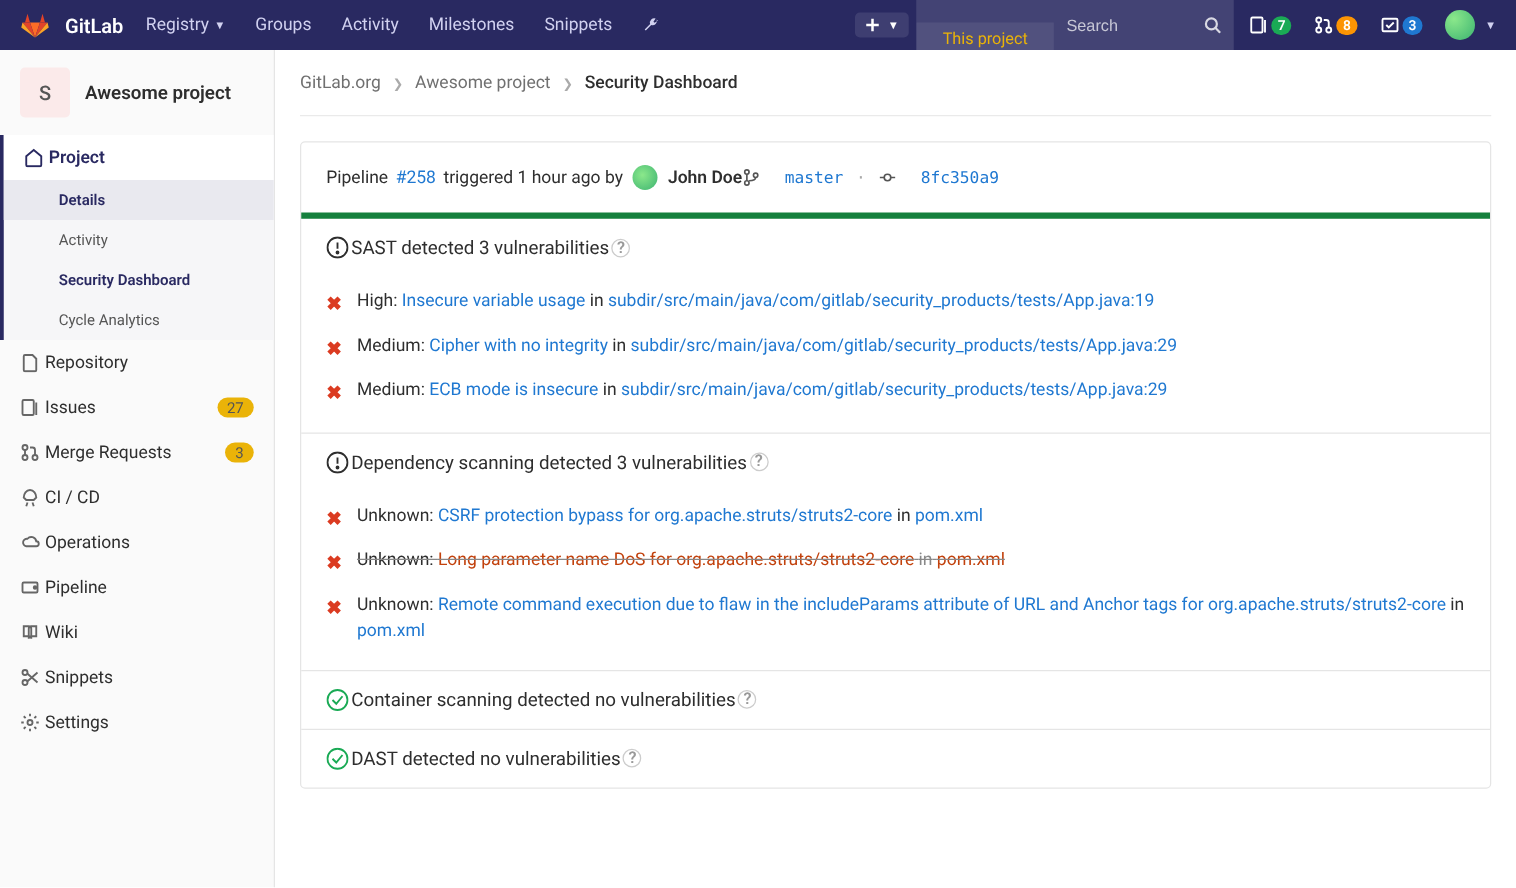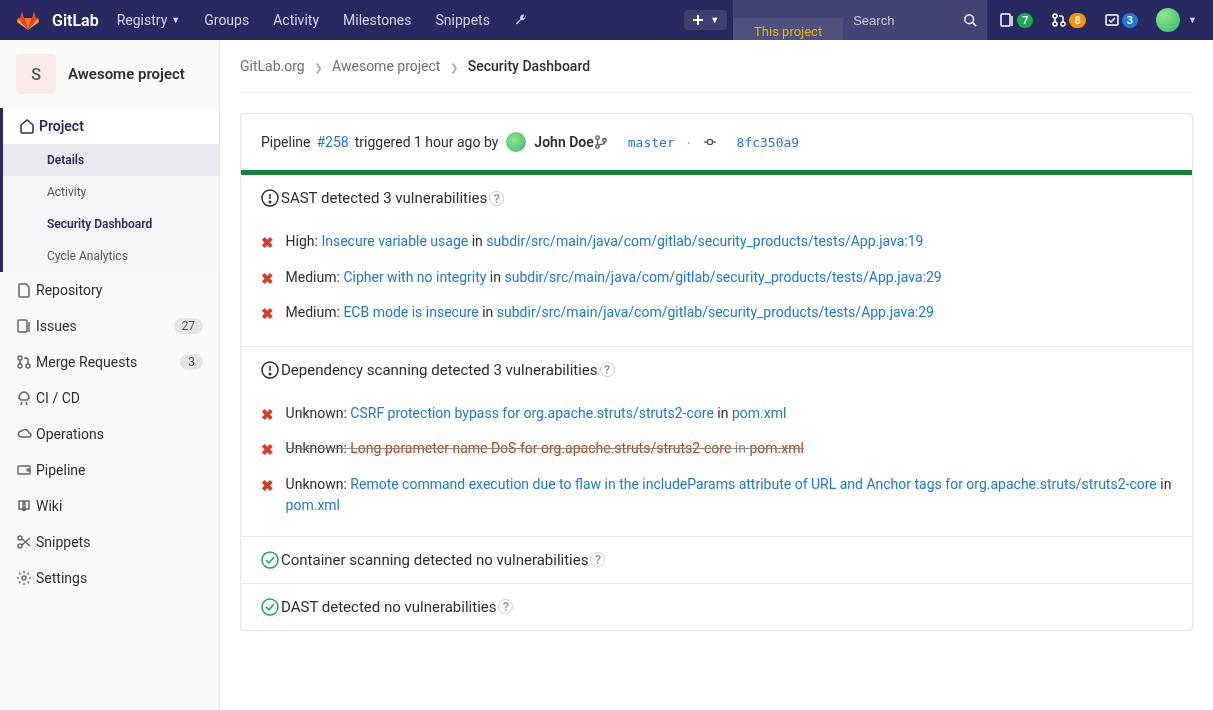--- a/index.html
+++ b/index.html
@@ -40,21 +40,21 @@
 .sidebar ul { list-style: none; }
 .sidebar .nav-item { display: flex; align-items: center; padding: 10px 16px; color: #2e2e2e; cursor: pointer; gap: 4px; font-size: 14px; }
 .sidebar .nav-item .icon { width: 16px; display: flex; justify-content: center; color: #666; }
 .sidebar .nav-item.active { background: #fff; font-weight: 600; color: #292961; }
 .sidebar .nav-item.active .icon { color: #292961; }
 .sidebar .sub-item { padding: 9px 16px 9px 44px; color: #555; cursor: pointer; font-size: 12px; display: block; }
 .sidebar .sub-group { border-left: 3px solid transparent; }
 .sidebar .sub-group.active-group { border-left: 3px solid #292961; background: #f6f6f8; }
 .sidebar .sub-item.current { background: #e9e9ef; font-weight: 600; color: #292961; }
 .sidebar .sub-item.selected-page { font-weight: 600; color: #292961; }
-.sidebar .count-badge { margin-left: auto; background: #e5e5e5; color: #555; font-size: 12px; padding: 1px 8px; border-radius: 10px; }
+.sidebar .count-badge { margin-left: auto; background: #eab308; color: #555; font-size: 12px; padding: 1px 8px; border-radius: 10px; }
 
 
 .breadcrumb { padding: 18px 0; color: #707070; font-size: 14px; border-bottom: 1px solid #eaeaea; }
 .breadcrumb .crumb { color: #707070; }
 .breadcrumb .sep { margin: 0 6px; color: #aaa; font-size: 10px; }
 .breadcrumb .current { color: #2e2e2e; font-weight: 500; }
 
 
 .panel { border: 1px solid #e5e5e5; border-radius: 4px; margin-top: 20px; }
 .panel-header { padding: 18px 20px; border-bottom: 5px solid #15803d; display: flex; align-items: center; }

